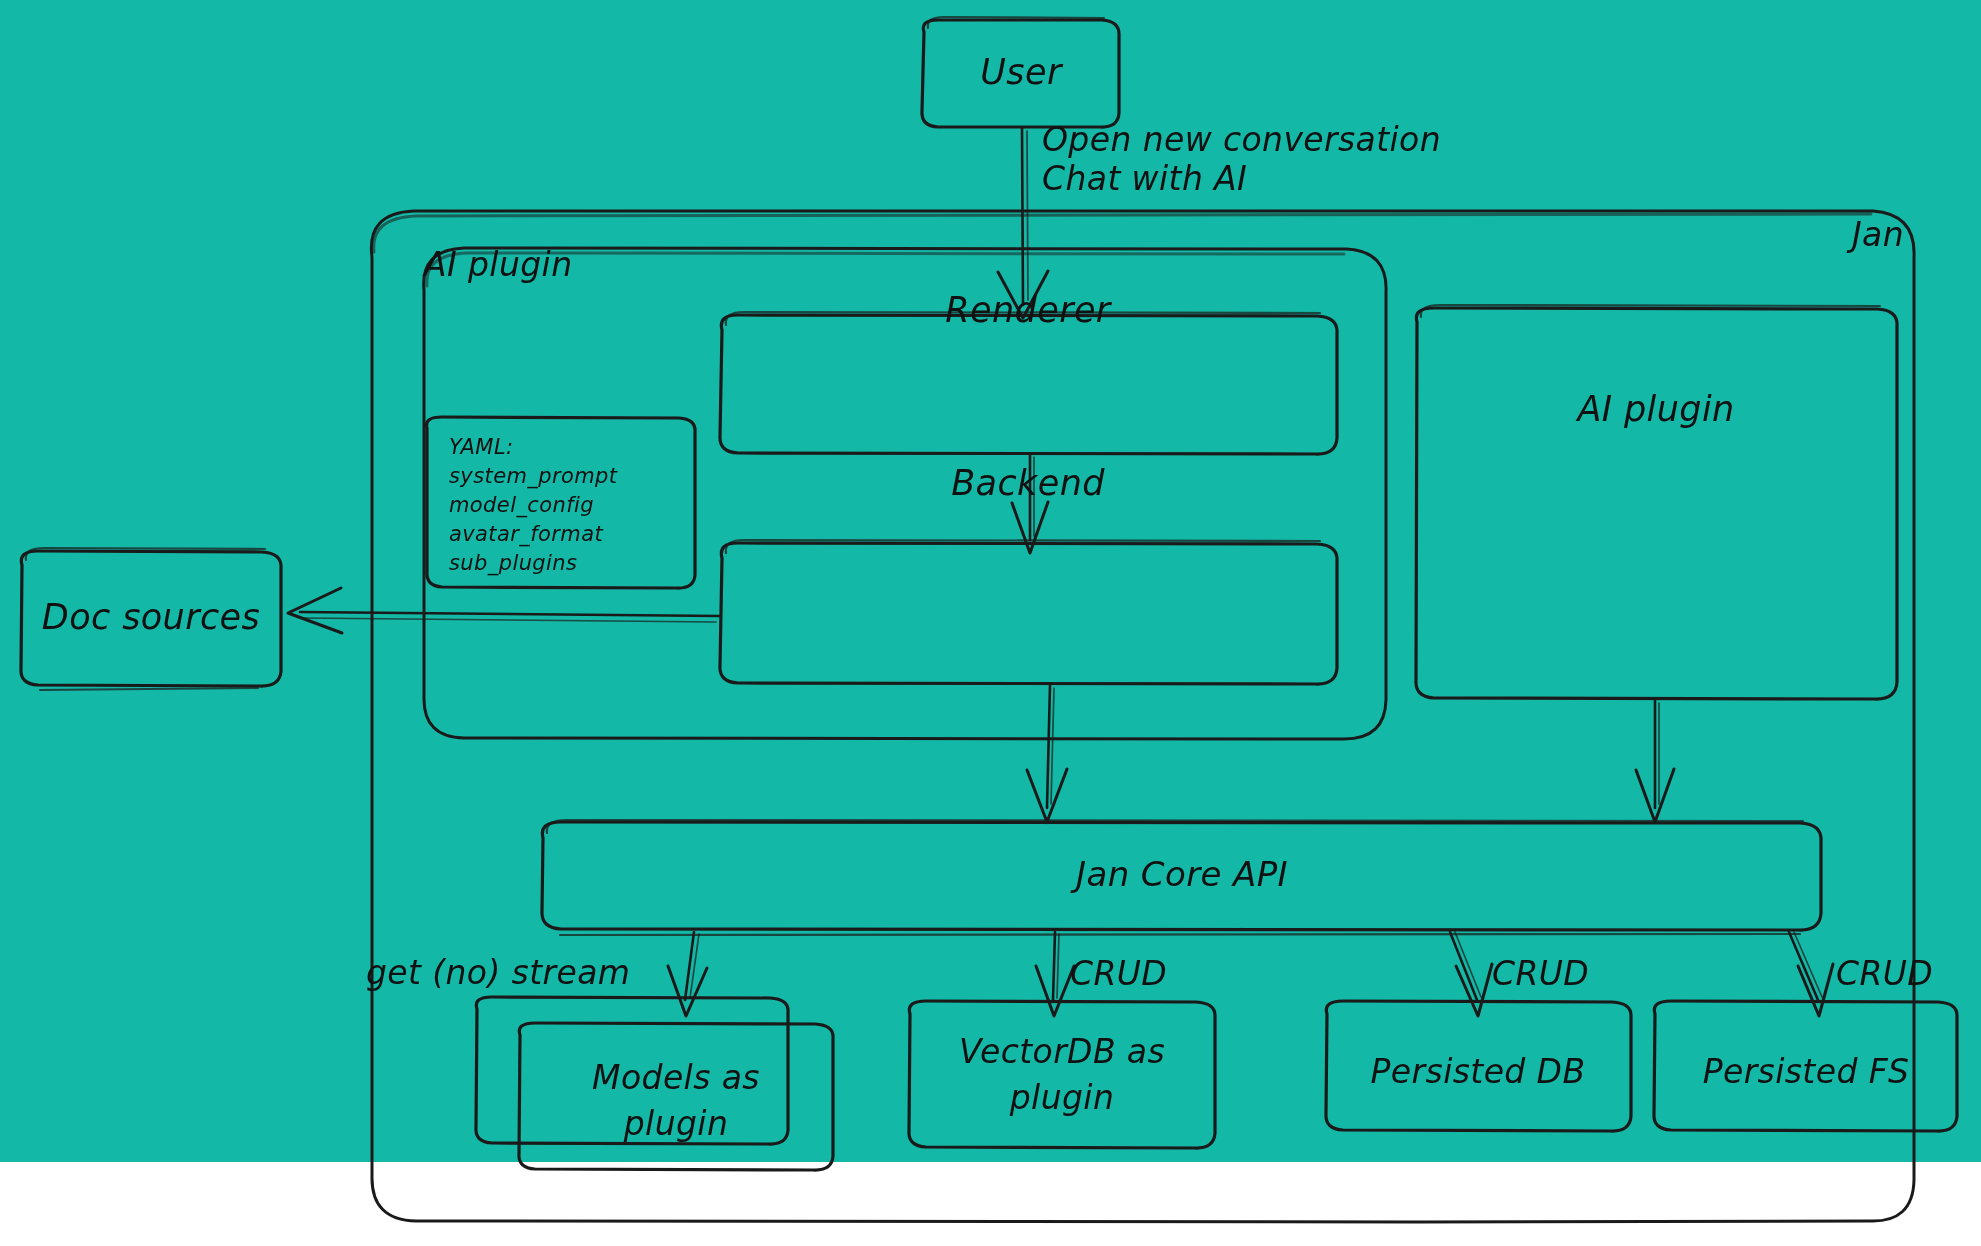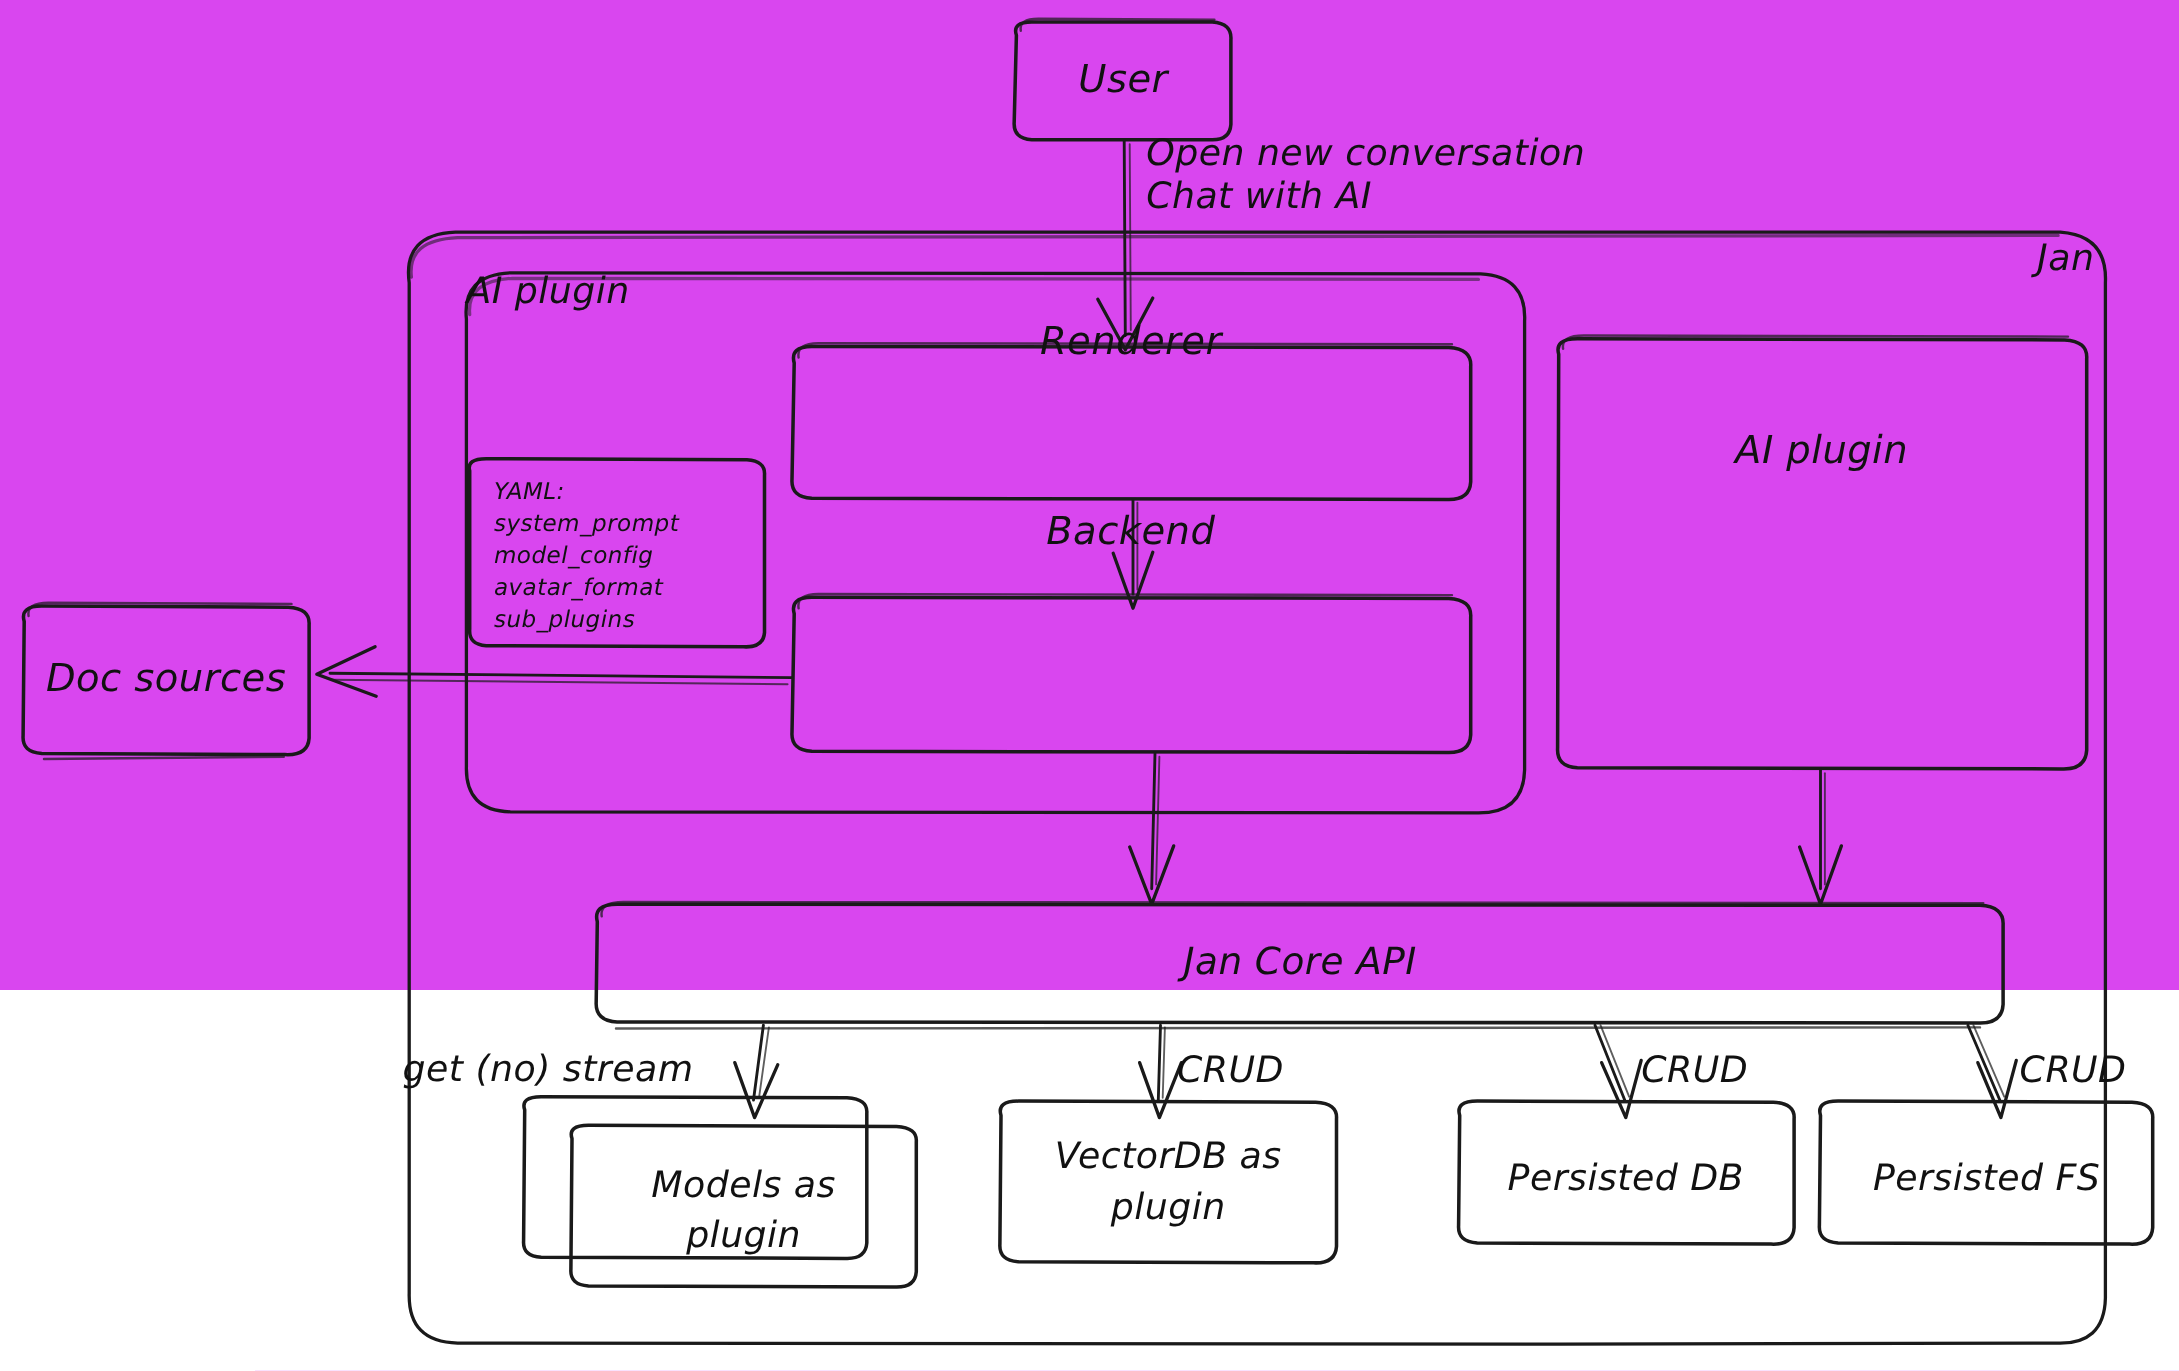--- a/index.html
+++ b/index.html
@@ -1,18 +1,18 @@
 <!DOCTYPE html>
 <html><head>
 <meta charset="utf-8">
 <style>
   html,body{margin:0;padding:0;background:#ffffff;}
   body{width:1981px;height:1246px;overflow:hidden;
        font-family:"DejaVu Sans", sans-serif;}
-  #stage{position:relative;width:1981px;height:900px;background:#d946ef;}
+  #stage{position:relative;width:1981px;height:1162px;background:#14b8a6;}
   svg.diagram{position:absolute;top:0;left:0;width:1981px;height:1246px;}
   .stroke{fill:none;stroke:#1a1a1a;stroke-linecap:round;stroke-linejoin:round;}
   .box-shape{stroke-width:3.2;}
   .box-shape2{stroke-width:2.2;opacity:.72;}
   .container-shape{stroke-width:3.0;}
   .edge{stroke-width:2.6;}
   .edge2{stroke-width:1.7;opacity:.7;}
   .arrowhead{stroke-width:3.0;}
   text{fill:#111111;font-family:"DejaVu Sans", sans-serif;
        dominant-baseline:middle;}

